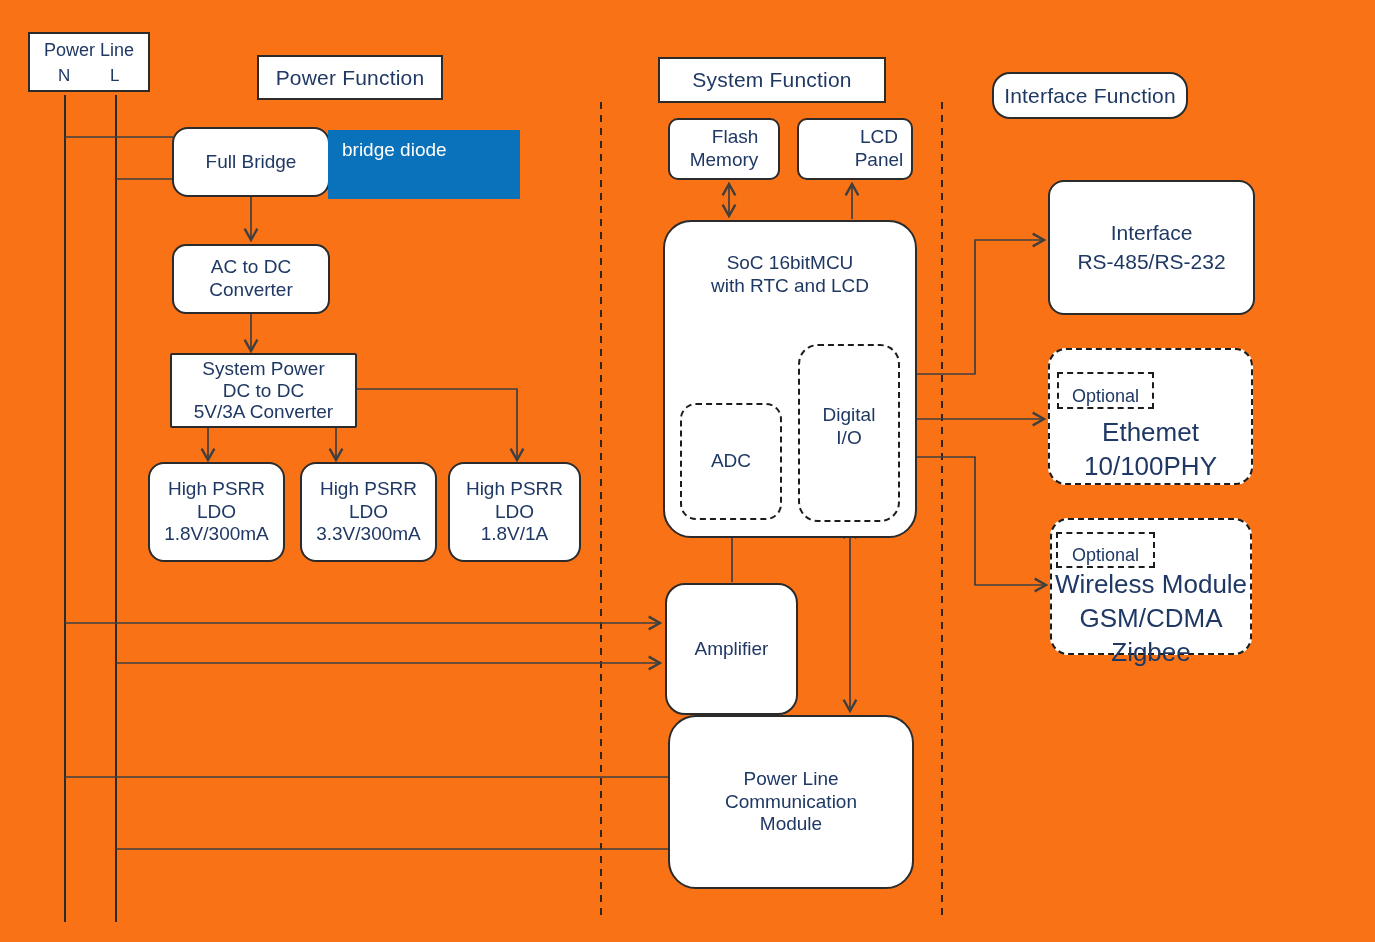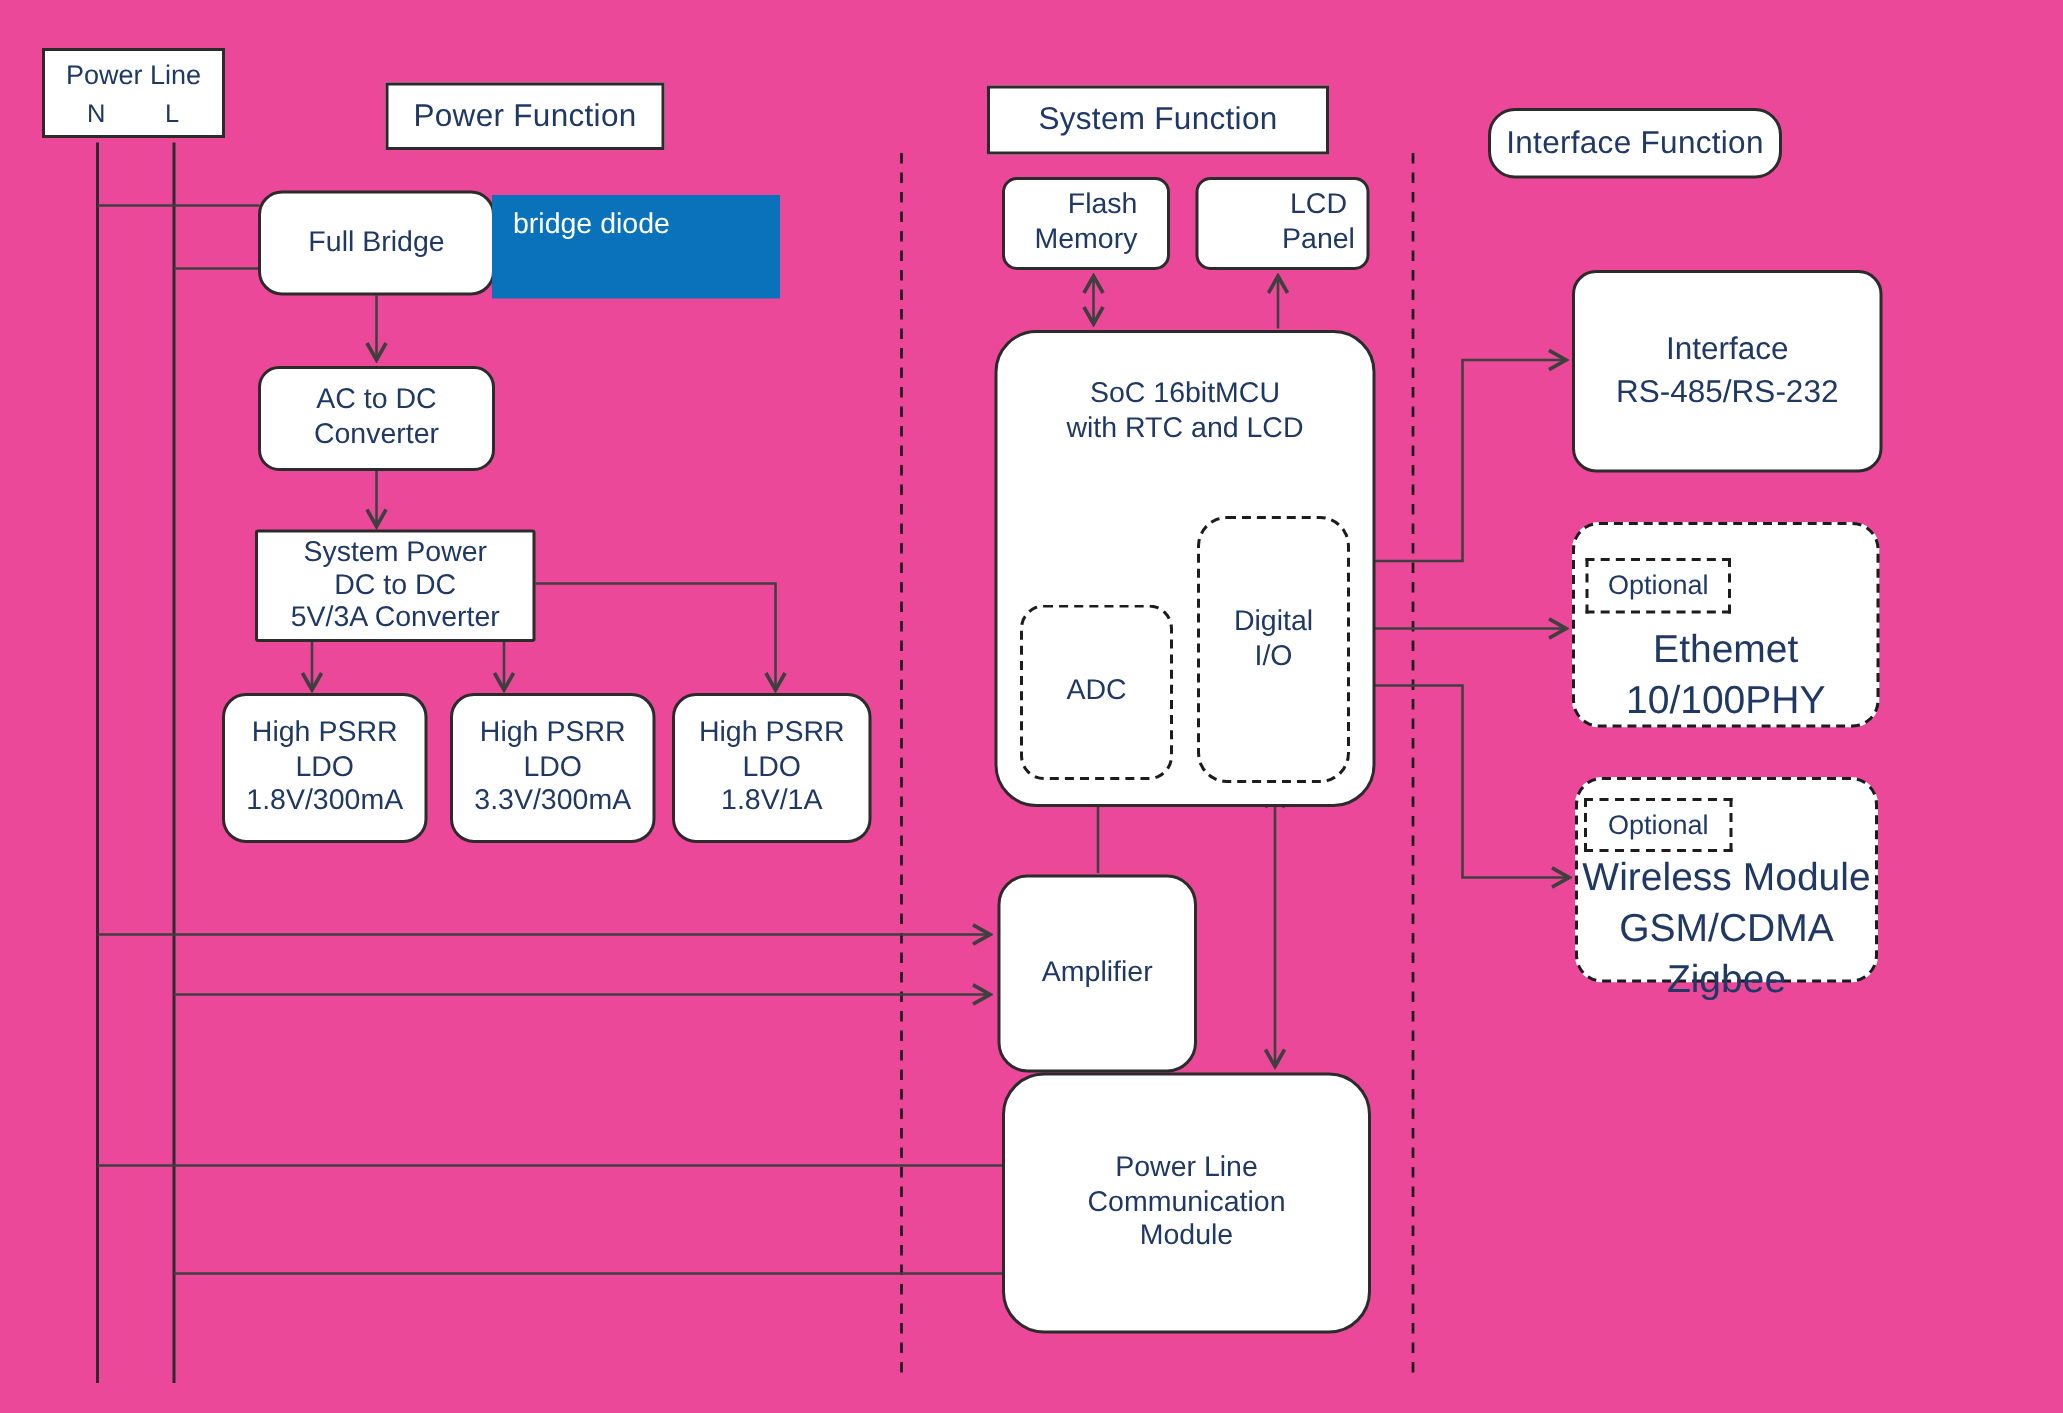--- a/index.html
+++ b/index.html
@@ -1,17 +1,17 @@
 <!DOCTYPE html>
 <html><head>
 <meta charset="utf-8">
 <style>
   html,body{margin:0;padding:0;background:#ffffff;}
   #canvas{
-    position:relative;width:1375px;height:942px;background:#ec4899;
+    position:relative;width:1375px;height:942px;background:#f97316;
     font-family:"Liberation Sans","DejaVu Sans",sans-serif;
     color:#1f3864;overflow:hidden;
   }
   #wires{position:absolute;left:0;top:0;z-index:1;}
   .rect,.node,.dash{
     position:absolute;z-index:2;background:#ffffff;
     display:flex;align-items:center;justify-content:center;
     text-align:center;box-sizing:border-box;
   }
   .rect{border:2px solid #2b2b2b;}
@@ -22,21 +22,21 @@
   .fs19{font-size:19px;}
   .fs18{font-size:18px;}
   .fs21{font-size:21px;}
   #bridge-label{
     position:absolute;z-index:3;background:#0a72ba;color:#ffffff;
     display:block;box-sizing:border-box;padding:9px 0 0 14px;text-align:left;
   }
   #power-line-box .nl{position:absolute;top:32px;font-size:17px;}
   .opt{
     position:absolute;border:2px dashed #1c1c1c;background:#ffffff;
-    display:flex;align-items:center;justify-content:center;font-size:18px;
+    display:flex;align-items:flex-end;justify-content:center;font-size:18px;
     box-sizing:border-box;
   }
   .optlbl{position:absolute;left:0;right:0;text-align:center;line-height:1.3;font-size:26px;white-space:pre-line;}
 </style>
 </head>
 <body>
 
 <div id="canvas" style="color: rgb(31, 56, 100);">
 
   <svg id="wires" width="1375" height="942" viewBox="0 0 1375 942">

